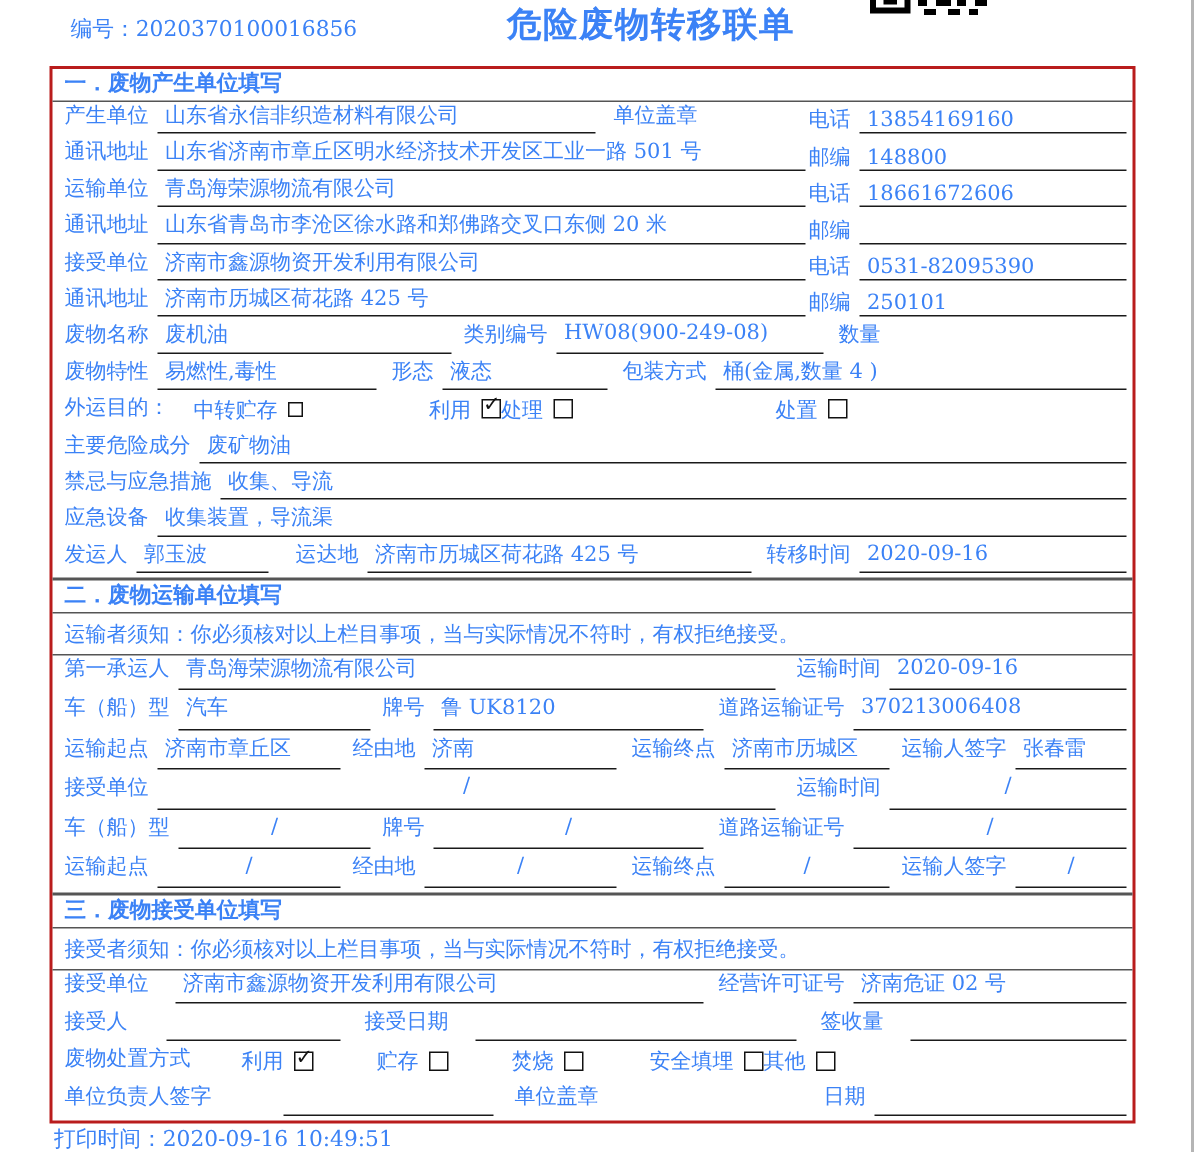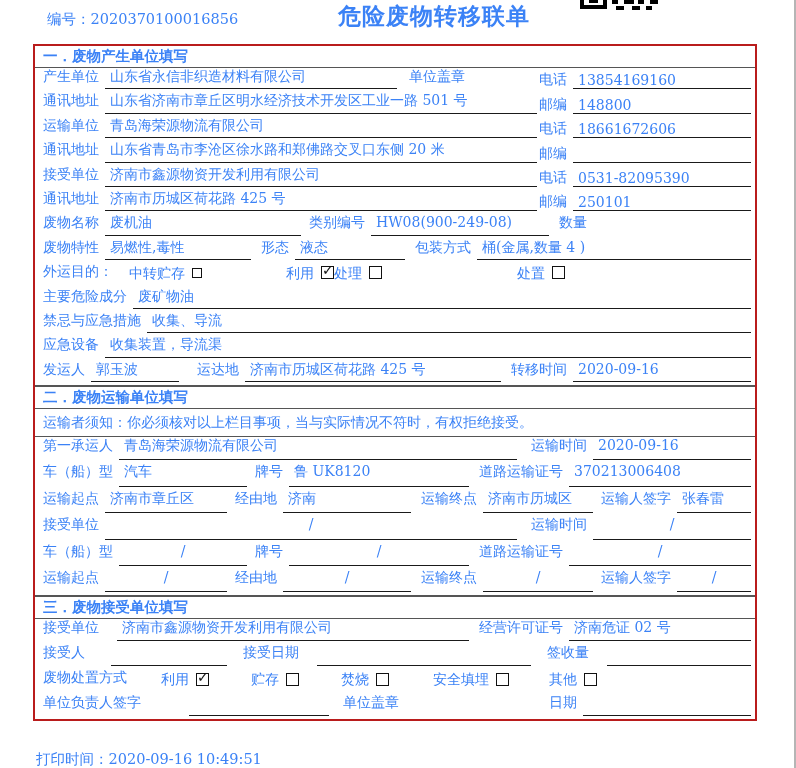--- a/index.html
+++ b/index.html
@@ -231,20 +231,21 @@
       <span class="u c" style="width:122px">/</span>
       <span class="lb" style="margin-left:8px">经由地</span>
       <span class="u c" style="width:128px">/</span>
       <span class="lb" style="margin-left:10px">运输终点</span>
       <span class="u c" style="width:110px">/</span>
       <span class="lb" style="margin-left:8px">运输人签字</span>
       <span class="u fx c">/</span>
     </div>
 
     <div class="sec secb">三．废物接受单位填写</div>
+    <div class="notice">接受者须知：你必须核对以上栏目事项，当与实际情况不符时，有权拒绝接受。</div>
 
     <div class="row s3row">
       <span class="lb">接受单位</span>
       <span class="u" style="width:352px;margin-left:12px">济南市鑫源物资开发利用有限公司</span>
       <span class="lb" style="margin-left:10px">经营许可证号</span>
       <span class="u fx">济南危证 02 号</span>
     </div>
 
     <div class="row s3row">
       <span class="lb">接受人</span>
@@ -266,21 +267,21 @@
         <span class="cb"></span>
       </span>
       <span class="opt" style="margin-left:42px">
         <span class="olb">焚烧</span>
         <span class="cb"></span>
       </span>
       <span class="opt" style="margin-left:44px">
         <span class="olb">安全填埋</span>
         <span class="cb"></span>
       </span>
-      <span class="opt" style="margin-left:40px">
+      <span class="opt" style="">
         <span class="olb">其他</span>
         <span class="cb"></span>
       </span>
     </div>
 
     <div class="row s3row">
       <span class="lb">单位负责人签字</span>
       <span class="u" style="width:140px;margin-left:42px"></span>
       <span class="lb" style="margin-left:14px">单位盖章</span>
       <span class="sp"></span>

